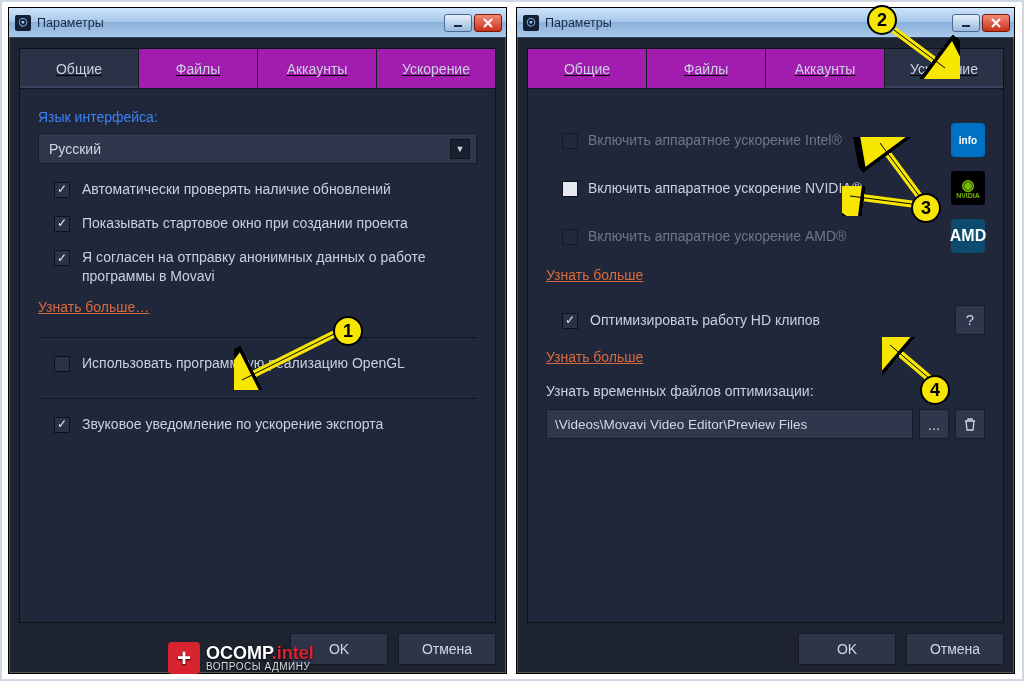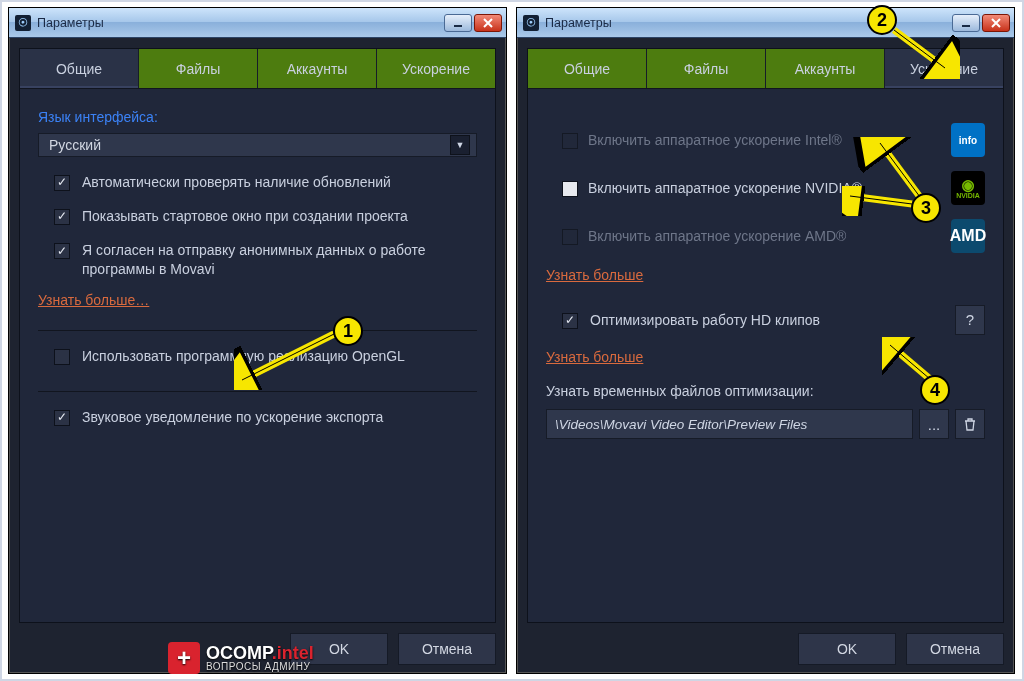--- a/index.html
+++ b/index.html
@@ -42,38 +42,38 @@
   }
   .tbtn svg { display:block; }
 
   
   .body {
     position: absolute; left: 10px; right: 10px; top: 40px; bottom: 50px;
     background: #20273a; border: 1px solid #0d111b;
   }
   .tabs {
     display: flex; height: 40px; align-items: stretch;
-    background: #4d7c0f; border-bottom: 1px solid #11151f;
+    background: #a21caf; border-bottom: 1px solid #11151f; text-decoration: underline;
   }
   .tab {
     flex: 1; display: flex; align-items: center; justify-content: center;
     color: #c9d0df; font-size: 14px; cursor: default;
     border-right: 1px solid #171c29;
   }
   .tab:last-child { border-right: none; }
   .tab.active {
     background: #2a3247; box-shadow: inset 0 -2px 0 #384260;
   }
   .panel {
     position: absolute; left: 18px; right: 18px; top: 60px; bottom: 10px;
     color: #c9d0df; font-size: 14px;
   }
   .label { color: #3b82f6; margin-bottom: 8px; display: block; }
   .select {
-    display: flex; align-items: center; height: 24px;
+    display: flex; align-items: center; height: 31px;
     background: #2f374c; border: 1px solid #161b27; padding: 0 6px 0 10px;
     color: #d2d7e2; font-size: 14px;
   }
   .select .spacer { flex: 1; }
   .select .chev {
     width: 20px; height: 20px; background: #1a2030; border: 1px solid #0e121b;
     display: inline-flex; align-items: center; justify-content: center;
     color: #cfd6e4; font-size: 9px;
   }
 
@@ -116,21 +116,21 @@
     display: inline-flex; align-items: center; justify-content: center;
     color: #cfd6e4; font-size: 15px;
   }
 
   .pathrow {
     display: flex; align-items: center; gap: 6px; margin-top: 10px;
   }
   .pathbox {
     flex: 1; height: 30px; background: #2f374c; border: 1px solid #161b27;
     display: flex; align-items: center; padding: 0 8px; color: #cfd6e4; font-size: 13.5px;
-    overflow: hidden; white-space: nowrap; font-style: italic;
+    overflow: hidden; white-space: nowrap;
   }
 
   
   .btnrow {
     position: absolute; right: 10px; bottom: 8px; display: flex; gap: 10px;
   }
   .btn {
     min-width: 98px; height: 32px; display: inline-flex; align-items: center; justify-content: center;
     color: #d2d7e2; font-size: 14px; background: #2e3549; border: 1px solid #151a26;
     cursor: default;

